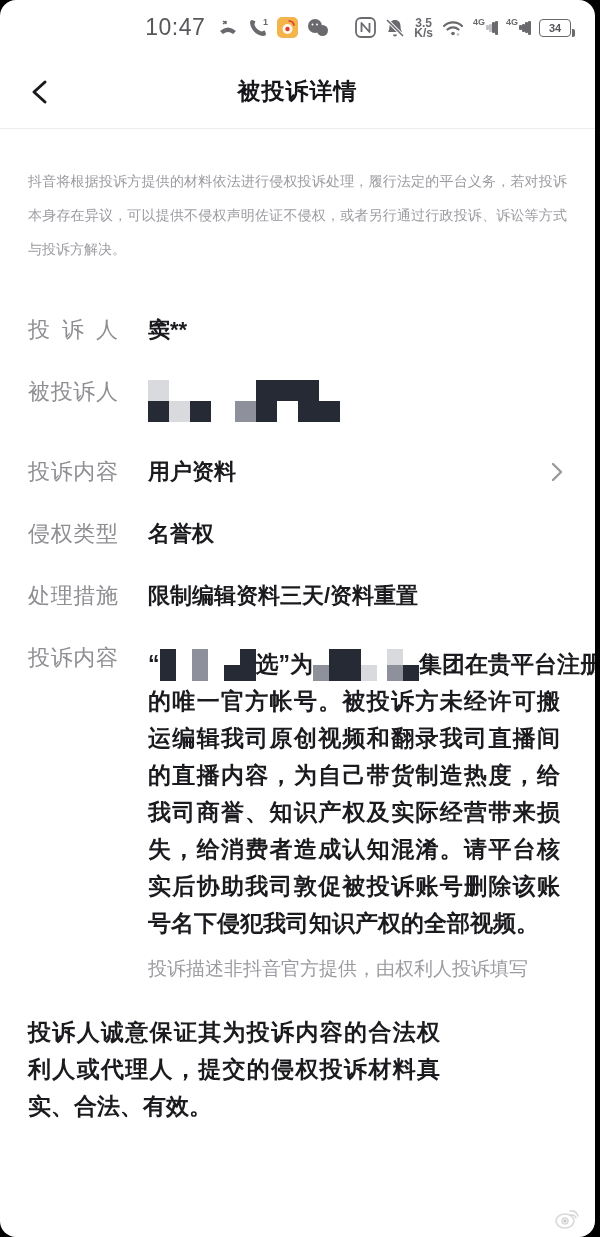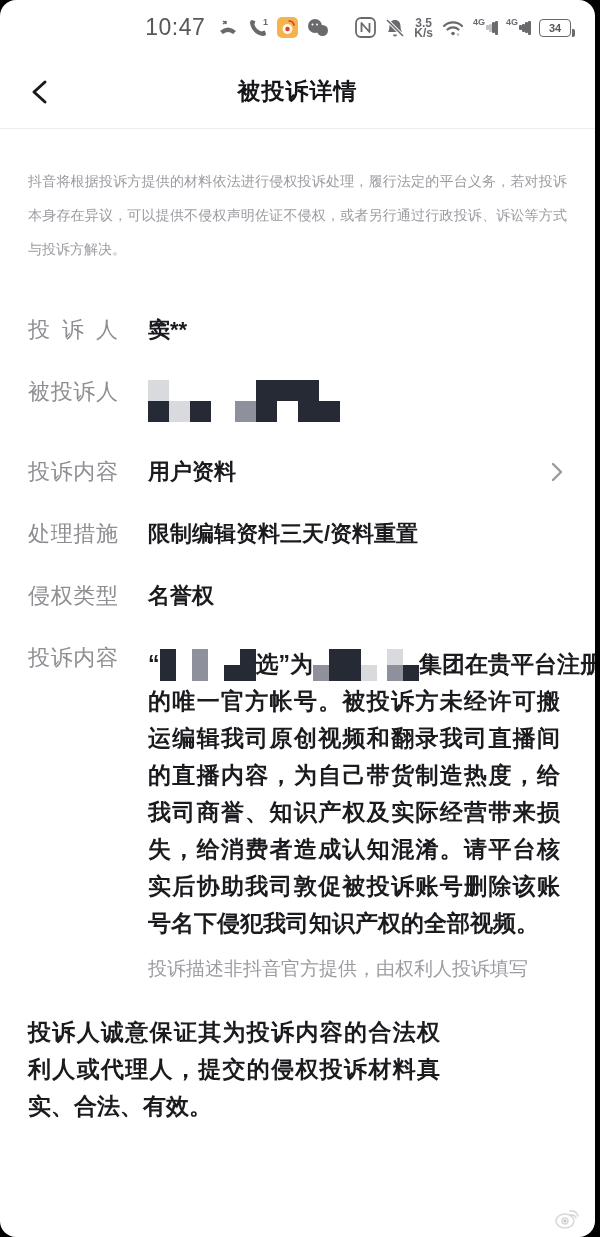--- a/index.html
+++ b/index.html
@@ -202,27 +202,27 @@
         <span class="field-label">投诉内容</span>
         <span class="field-value">用户资料</span>
         <span class="row-chevron">
           <svg width="16" height="24" viewBox="0 0 16 24">
               <polyline points="4,4 12,12 4,20" fill="none" stroke="#9a9a9e" stroke-width="2.4" stroke-linecap="round" stroke-linejoin="round"></polyline>
             </svg>
         </span>
       </div>
 
       <div class="field-row">
+        <span class="field-label">侵权类型</span>
+        <span class="field-value">名誉权</span>
+      </div>
+
+      <div class="field-row">
         <span class="field-label">处理措施</span>
         <span class="field-value">限制编辑资料三天/资料重置</span>
-      </div>
-
-      <div class="field-row">
-        <span class="field-label">侵权类型</span>
-        <span class="field-value">名誉权</span>
       </div>
 
       <div class="field-row desc">
         <span class="field-label">投诉内容</span>
         <div>
           <div class="desc-first-line">
             <span class="frag">“</span>
             <span class="mosaic" style="grid-template-columns: repeat(6, 16px);">
                 <span style="width: 16px; height: 16px; background: rgb(38, 42, 53);"></span>
                 <span style="width: 16px; height: 16px; background: rgba(255, 255, 255, 0);"></span>

